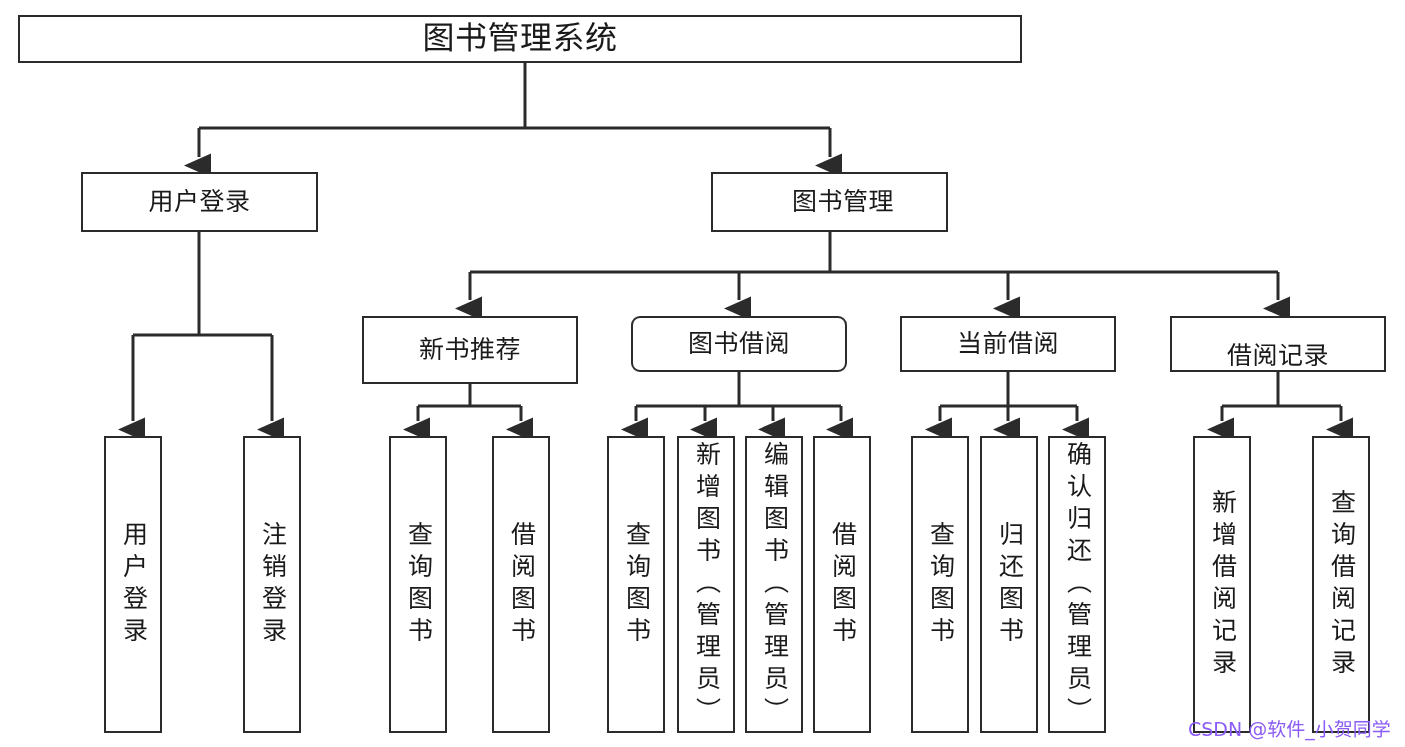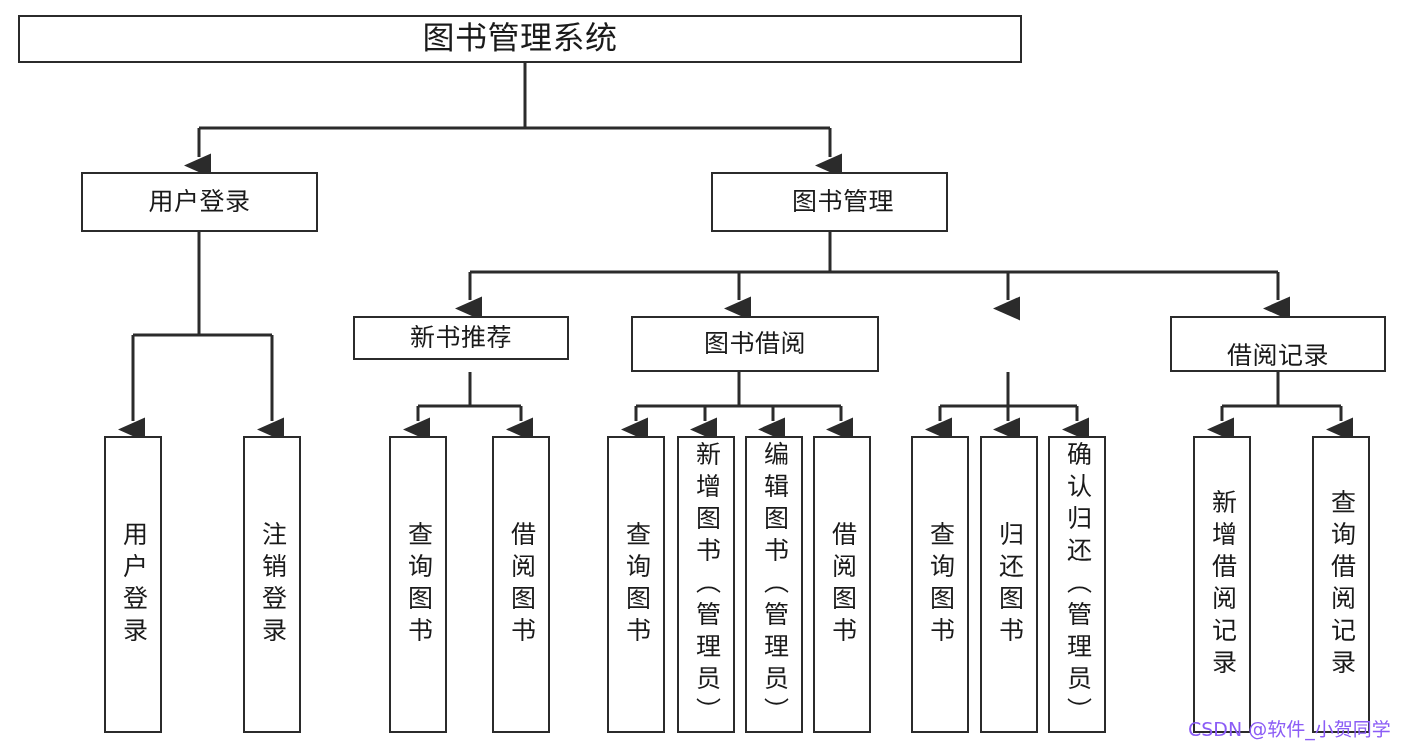--- a/index.html
+++ b/index.html
@@ -136,28 +136,31 @@
   </div>
 
   <div class="node horiz" style="left:81px; top:172px; width:237px; height:60px;">
     <span class="label">用户登录</span>
   </div>
 
   <div class="node horiz" style="left:711px; top:172px; width:237px; height:60px;padding-left:27px;">
     <span class="label">图书管理</span>
   </div>
 
-  <div class="node horiz" style="left:353px; top:316px; width:216px; height:44px;">
+  <div class="node horiz" style="left:362px; top:316px; width:216px; height:68px;">
     <span class="label">新书推荐</span>
   </div>
 
-  <div class="node horiz" style="left:631px; top:316px; width:248px; height:56px;">
+  <div class="node horiz" style="left:631px; top:316px; width:216px; height:56px;border-radius:9px;">
     <span class="label">图书借阅</span>
   </div>
 
+  <div class="node horiz" style="left:900px; top:316px; width:216px; height:56px;">
+    <span class="label">当前借阅</span>
+  </div>
 
   <div class="node horiz" style="left:1170px; top:316px; width:216px; height:56px;align-items:flex-end;">
     <span class="label">借阅记录</span>
   </div>
 
   <div class="node vert" style="left:104px; top:436px; width:58px; height:297px;">
     <span class="label">用户登录</span>
   </div>
 
   <div class="node vert" style="left:243px; top:436px; width:58px; height:297px;">

